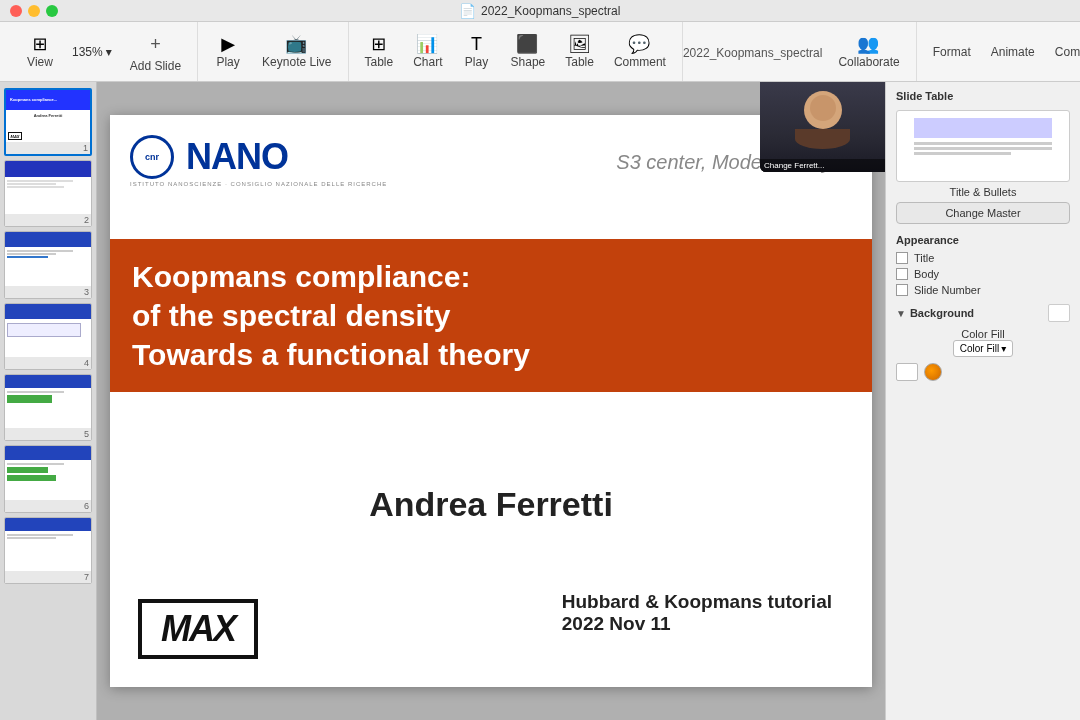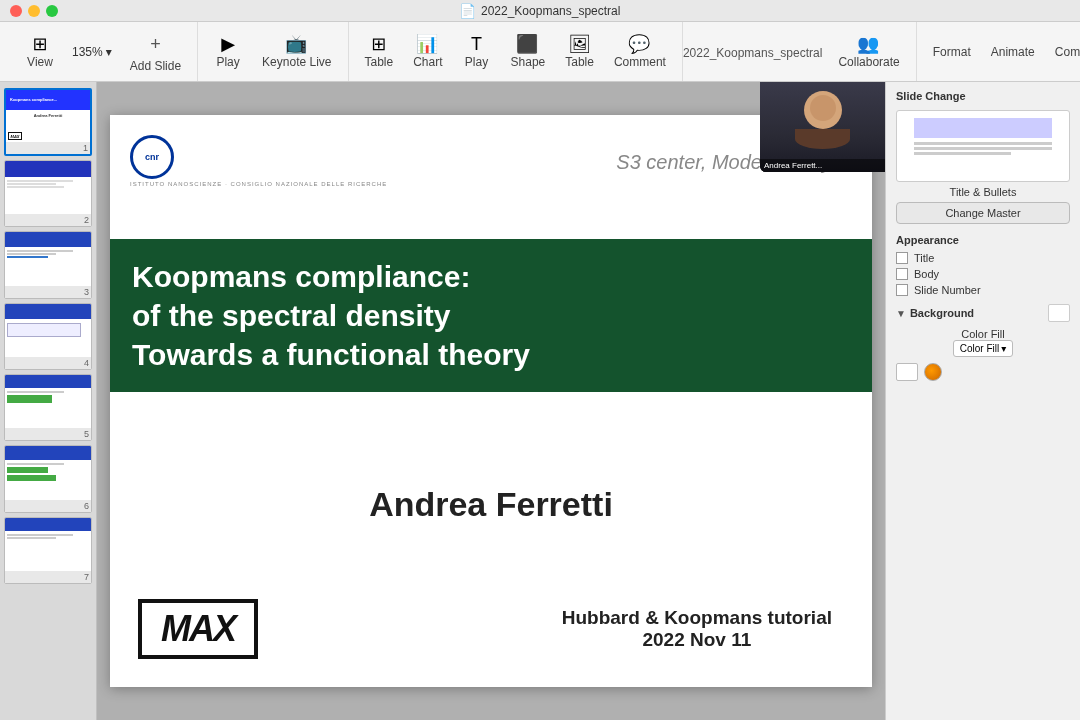--- a/index.html
+++ b/index.html
@@ -217,21 +217,21 @@
       font-size: 20px;
       color: #888;
       font-style: italic;
     }
 
     .slide-blue-box {
       position: absolute;
       top: 124px;
       left: 0px;
       right: 0px;
-      background: #14532d;
+      background: #c2410c;
       padding: 18px 22px;
     }
     .slide-blue-box-title {
       font-size: 30px;
       font-weight: bold;
       color: white;
       line-height: 1.3;
     }
 
     .slide-author {
@@ -258,23 +258,22 @@
     .max-text {
       font-size: 36px;
       font-weight: 900;
       color: #111;
       letter-spacing: -2px;
       font-style: italic;
     }
 
     .slide-event {
       position: absolute;
-      bottom: 36px;
+      bottom: 52px;
       right: 40px;
-      text-align: center;
     }
     .slide-event-line1 {
       font-size: 19px;
       font-weight: bold;
       color: #222;
     }
     .slide-event-line2 {
       font-size: 19px;
       font-weight: bold;
       color: #222;
@@ -669,31 +668,32 @@
 
     <div class="video-overlay">
       <div class="video-person">
         <div style="display:flex; flex-direction:column; align-items:center; width:100%; height:100%; justify-content:center; padding-bottom:14px;">
           <div style="width:38px; height:38px; background:#d4a57a; border-radius:50%; margin-bottom:0; position:relative; overflow:hidden;">
             <div style="width:26px; height:26px; background:#c8956a; border-radius:50%; margin:4px auto 0;"></div>
           </div>
           <div style="width:55px; height:20px; background:#5a3a2a; border-radius:0 0 50% 50%; margin-top:0;"></div>
         </div>
       </div>
-      <div class="video-name-badge">Andrea Ferrett...</div>
+      <div class="video-name-badge">Change Ferrett...</div>
     </div>
 
     <div class="slide-canvas">
 
       <div class="slide-logo-area">
         <div class="cnrnano-logo">
           <div class="cnrnano-top">
             <div class="cnr-circle">
               <span style="font-size:9px; font-weight:900; color:#003399;">cnr</span>
             </div>
+            <span class="nano-text">NANO</span>
           </div>
           <div class="cnrnano-subtitle">ISTITUTO NANOSCIENZE · CONSIGLIO NAZIONALE DELLE RICERCHE</div>
         </div>
       </div>
 
       <div class="slide-location">S3 center, Modena, Italy</div>
 
       <div class="slide-blue-box">
         <div class="slide-blue-box-title">Koopmans compliance:</div>
         <div class="slide-blue-box-title">of the spectral density</div>
@@ -709,21 +709,21 @@
       <div class="slide-event">
         <div class="slide-event-line1">Hubbard &amp; Koopmans tutorial</div>
         <div class="slide-event-line2">2022 Nov 11</div>
       </div>
     </div>
   </div>
 
   <div class="right-panel">
     <div class="right-panel-content">
       
-      <div class="slide-layout-label">Slide Change</div>
+      <div class="slide-layout-label">Slide Table</div>
 
       
       <div class="layout-preview">
         <div class="layout-preview-inner">
           <div class="layout-title-box"></div>
           <div class="layout-bullet-line"></div>
           <div class="layout-bullet-line"></div>
           <div class="layout-bullet-line" style="width:70%;"></div>
         </div>
       </div>

